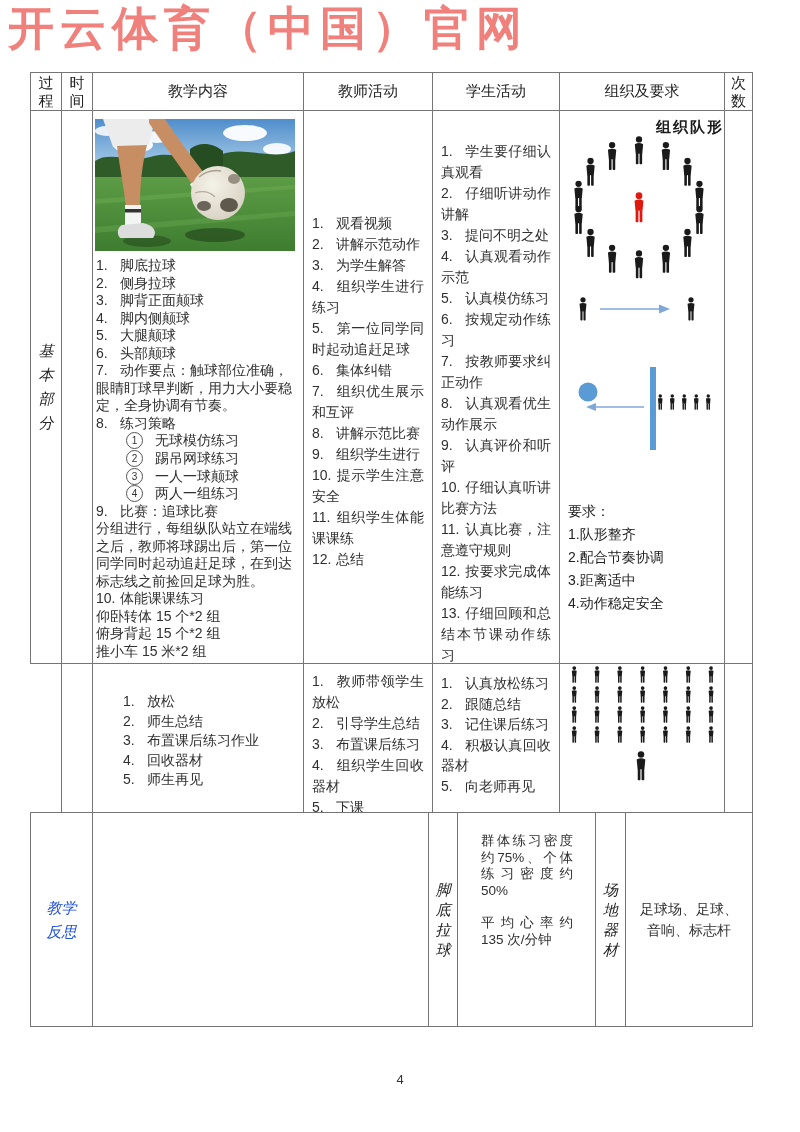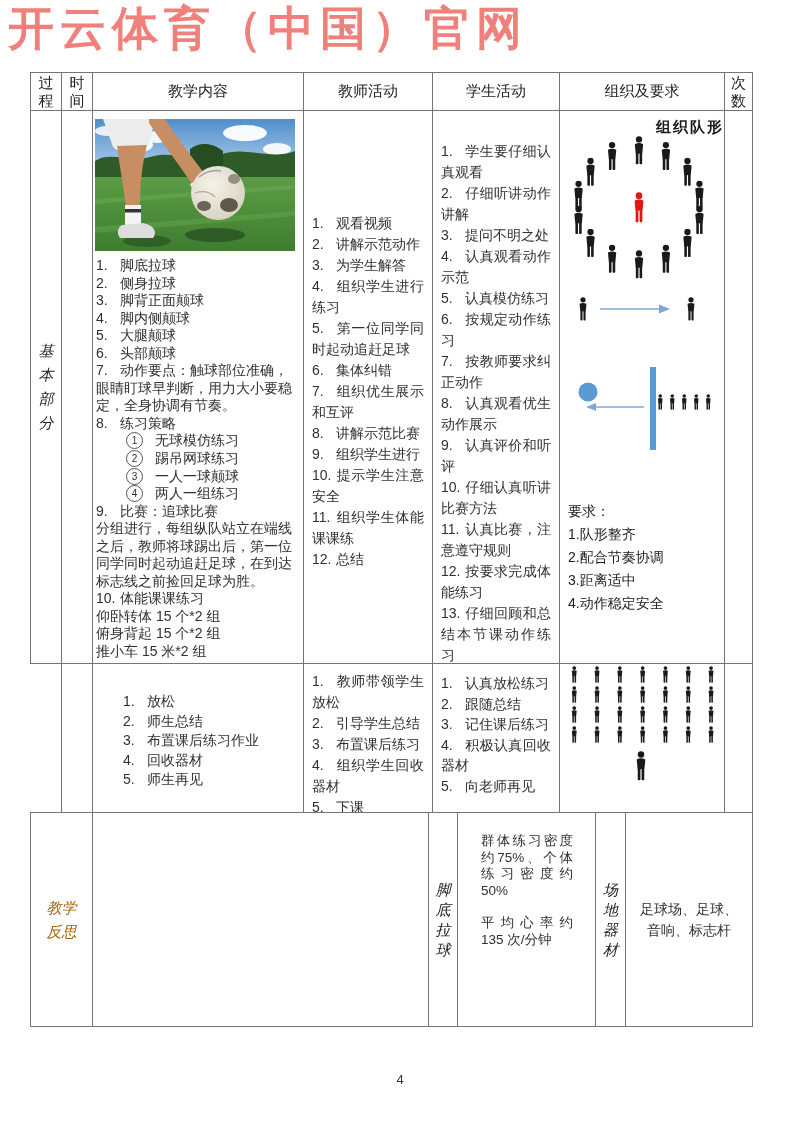--- a/index.html
+++ b/index.html
@@ -5,21 +5,21 @@
   html,body{margin:0;padding:0;background:#ffffff;}
   .page{position:relative;width:800px;height:1132px;background:#fff;overflow:hidden;
         font-family:"Liberation Sans","DejaVu Sans",sans-serif;color:#303030;}
   .banner{position:absolute;left:8px;top:0px;font-family:"Liberation Serif","DejaVu Serif",serif;
           font-size:46px;line-height:58px;letter-spacing:6px;font-weight:bold;white-space:nowrap;}
   .tbl{position:absolute;left:30px;top:72px;width:723px;height:727px;}
   .cell{position:absolute;border:1px solid #757575;box-sizing:border-box;background:#fff;}
   .hcell{display:flex;align-items:center;justify-content:center;font-size:15px;color:#222;text-align:center;}
   .vlabel{display:flex;align-items:center;justify-content:center;text-align:center;font-style:italic;}
   .vlabel .inner{width:17px;font-size:15px;line-height:24px;word-break:break-all;color:#222;}
-  .vlabel .inner2{width:34px;font-size:15px;line-height:24px;word-break:break-all;color:#a16207;}
+  .vlabel .inner2{width:34px;font-size:15px;line-height:24px;word-break:break-all;color:#1d4ed8;}
   .list{position:absolute;left:0;right:0;}
   .li{position:relative;}
   .num{display:inline-block;min-width:24px;}
   .col-content .list{left:3px;right:10px;font-size:14px;line-height:17.55px;}
   .col-teacher .list{left:8px;right:8px;font-size:14px;line-height:21px;text-align:justify;}
   .col-student .list{left:8px;right:8px;font-size:14px;line-height:21px;text-align:justify;}
   .li.indent{padding-left:30px;}
   .cnum{display:inline-block;width:15px;height:15px;line-height:15px;border:1px solid #555;
         border-radius:50%;font-size:10px;text-align:center;margin-right:12px;vertical-align:1px;}
   .org-title{position:absolute;top:7px;left:0;right:0;text-align:right;font-size:15px;font-weight:bold;color:#1a1a1a;letter-spacing:2px;}

